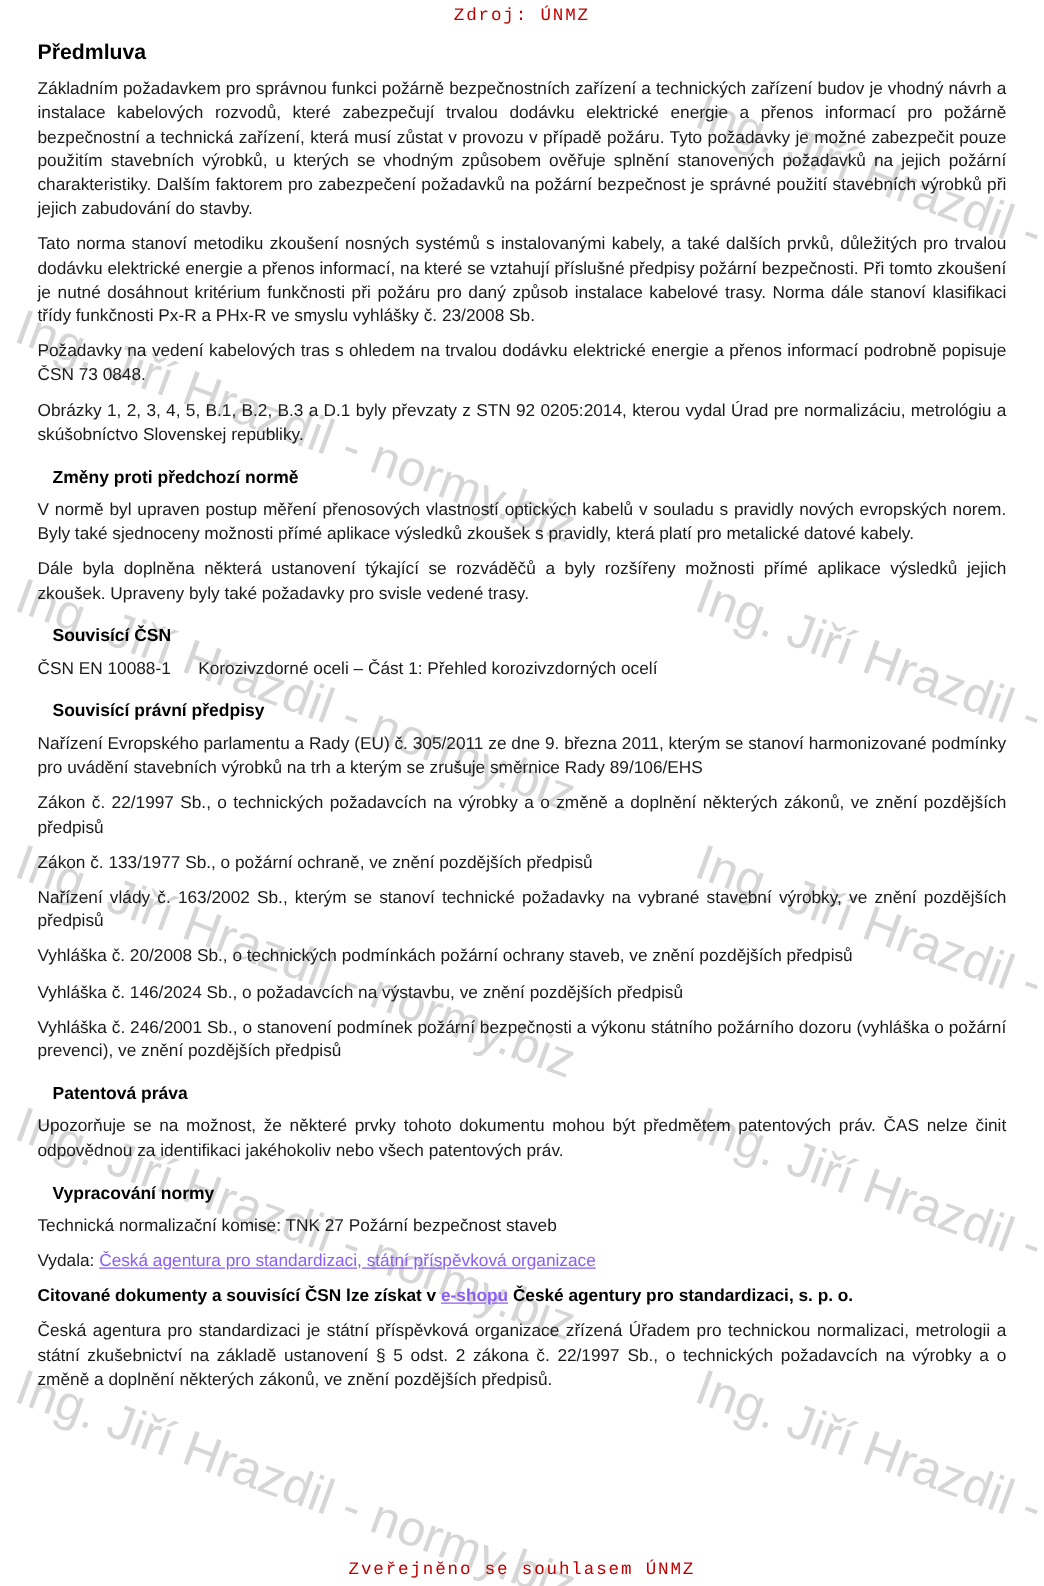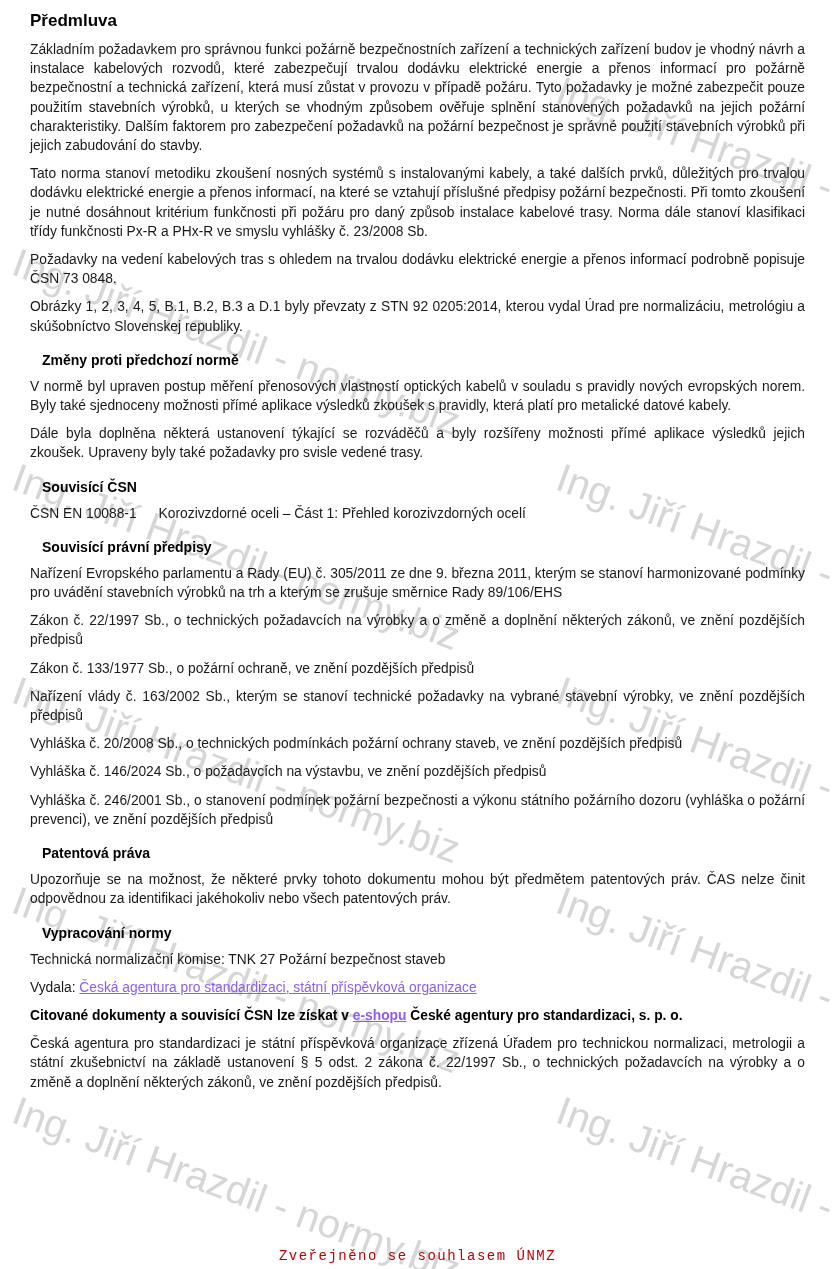--- a/index.html
+++ b/index.html
@@ -88,20 +88,21 @@
   <div class="wm" style="left:22px;  top:1088px;">Ing. Jiří Hrazdil - normy.biz</div>
   <div class="wm" style="left:566px; top:68px;">Ing. Jiří Hrazdil - normy.biz</div>
   <div class="wm" style="left:566px; top:455px;">Ing. Jiří Hrazdil - normy.biz</div>
   <div class="wm" style="left:566px; top:668px;">Ing. Jiří Hrazdil - normy.biz</div>
   <div class="wm" style="left:566px; top:878px;">Ing. Jiří Hrazdil - normy.biz</div>
   <div class="wm" style="left:566px; top:1088px;">Ing. Jiří Hrazdil - normy.biz</div>
 </div>
 
 <div class="content">
 
+  <p class="mono-note">Zdroj: ÚNMZ</p>
 
   <h1>Předmluva</h1>
 
   <p>Základním požadavkem pro správnou funkci požárně bezpečnostních zařízení a technických zařízení budov je vhodný návrh a instalace kabelových rozvodů, které zabezpečují trvalou dodávku elektrické energie a přenos informací pro požárně bezpečnostní a technická zařízení, která musí zůstat v provozu v případě požáru. Tyto požadavky je možné zabezpečit pouze použitím stavebních výrobků, u kterých se vhodným způsobem ověřuje splnění stanovených požadavků na jejich požární charakteristiky. Dalším faktorem pro zabezpečení požadavků na požární bezpečnost je správné použití stavebních výrobků při jejich zabudování do stavby.</p>
   <p>Tato norma stanoví metodiku zkoušení nosných systémů s instalovanými kabely, a také dalších prvků, důležitých pro trvalou dodávku elektrické energie a přenos informací, na které se vztahují příslušné předpisy požární bezpečnosti. Při tomto zkoušení je nutné dosáhnout kritérium funkčnosti při požáru pro daný způsob instalace kabelové trasy. Norma dále stanoví klasifikaci třídy funkčnosti Px-R a PHx-R ve smyslu vyhlášky č. 23/2008 Sb.</p>
   <p>Požadavky na vedení kabelových tras s ohledem na trvalou dodávku elektrické energie a přenos informací podrobně popisuje ČSN 73 0848.</p>
   <p>Obrázky 1, 2, 3, 4, 5, B.1, B.2, B.3 a D.1 byly převzaty z STN 92 0205:2014, kterou vydal Úrad pre normalizáciu, metrológiu a skúšobníctvo Slovenskej republiky.</p>
 
   <h2>Změny proti předchozí normě</h2>
   <p>V normě byl upraven postup měření přenosových vlastností optických kabelů v souladu s pravidly nových evropských norem. Byly také sjednoceny možnosti přímé aplikace výsledků zkoušek s pravidly, která platí pro metalické datové kabely.</p>

